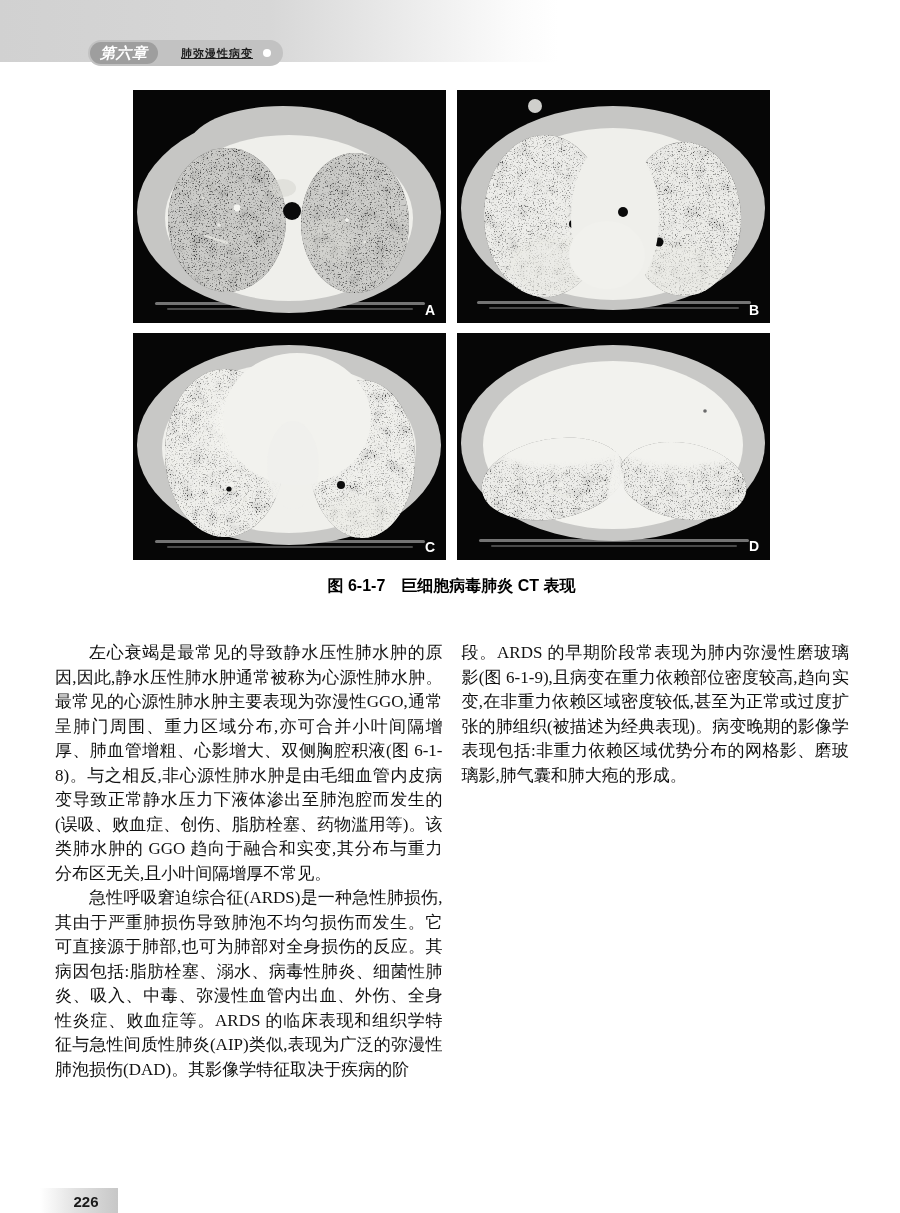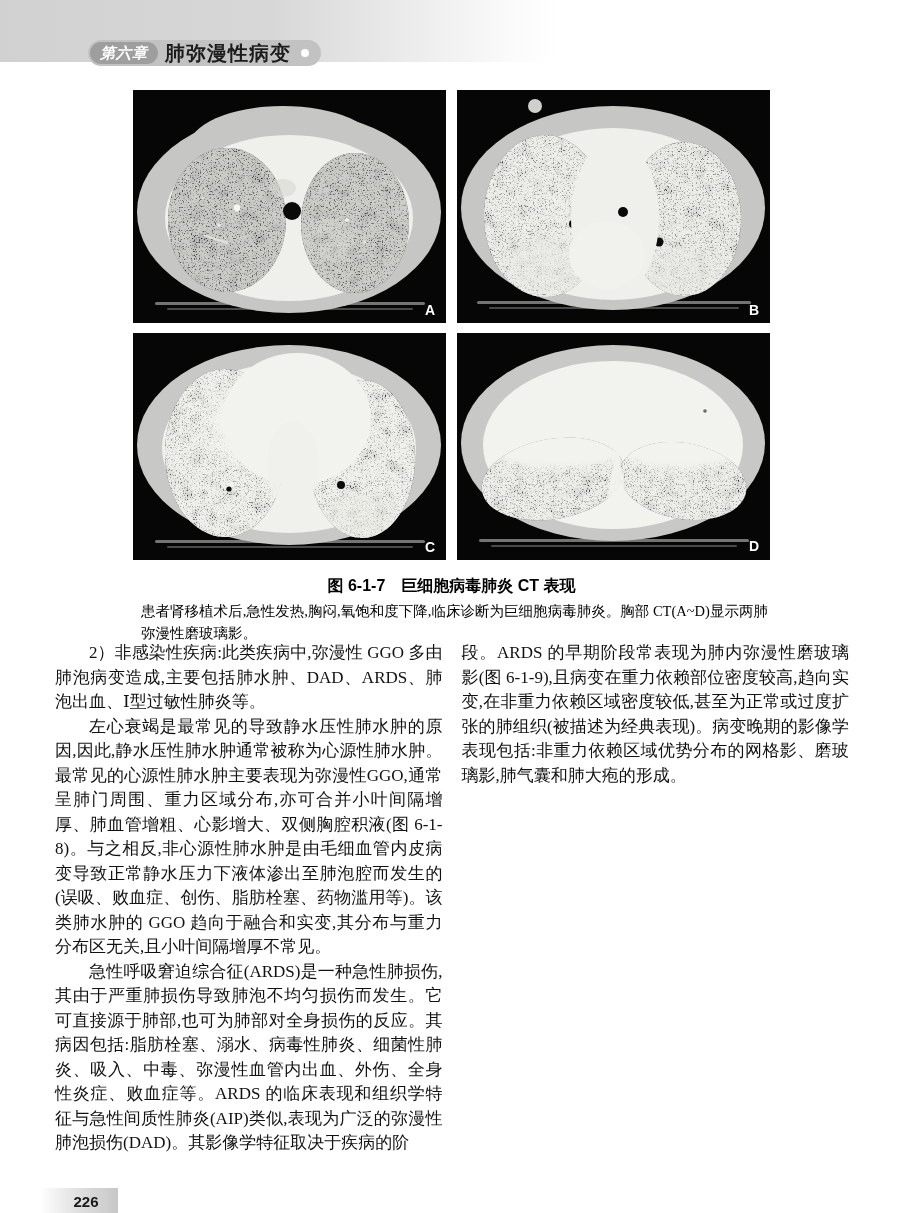--- a/index.html
+++ b/index.html
@@ -17,21 +17,21 @@
     background:#c2c2c2;border-radius:14px;
     display:flex;align-items:center;padding:0 12px 0 2px;
     font-family:"Liberation Sans","DejaVu Sans",sans-serif;
   }
   .chapter-badge{
     background:#9e9e9e;color:#ffffff;border-radius:12px;height:22px;
     display:flex;align-items:center;padding:0 10px;
     font-size:15px;font-weight:bold;letter-spacing:1px;font-style:italic;
   }
   .chapter-title{
-    color:#1c1c1c;font-size:20px;font-weight:bold;letter-spacing:1px;margin-left:7px;
+    color:#1c1c1c;font-size:11px;font-weight:bold;letter-spacing:1px;margin-left:23px;text-decoration:underline;
   }
   .header-dot{width:8px;height:8px;border-radius:50%;background:#ffffff;margin-left:10px;}
   
   .figure-block{position:absolute;left:133px;top:90px;width:637px;}
   .ct-grid{
     display:grid;grid-template-columns:313px 313px;grid-template-rows:233px 227px;
     column-gap:11px;row-gap:10px;
   }
   .ct-panel{display:block;width:313px;}
   .panel-label{
@@ -252,26 +252,24 @@
           <circle cx="232" cy="152" r="2.2" fill="#eeeee8"></circle>
           <circle cx="210" cy="158" r="1.6" fill="#e4e4de"></circle>
         </g>
         <path d="M150 170 L160 112 L170 170 Z" fill="#f2f2ee" opacity="0.9"></path>
         <circle cx="248" cy="78" r="1.8" fill="#6a6a6a"></circle>
         <text class="panel-label" x="302" y="218" text-anchor="end">D</text>
       </svg>
     </div>
 
     <div class="figure-title">图 6-1-7　巨细胞病毒肺炎 CT 表现</div>
-    <div class="figure-caption">患者肾移植术后,急性发热,胸闷,氧饱和度下降,临床诊断为巨细胞病毒肺炎。胸部 CT(A~D)显示两肺弥漫性磨玻璃影。</div>
   </div>
 
   <div class="article-columns">
     <div class="col">
-        <p class="para indent">2）非感染性疾病:此类疾病中,弥漫性 GGO 多由肺泡病变造成,主要包括肺水肿、DAD、ARDS、肺泡出血、Ⅰ型过敏性肺炎等。</p>
         <p class="para indent">左心衰竭是最常见的导致静水压性肺水肿的原因,因此,静水压性肺水肿通常被称为心源性肺水肿。最常见的心源性肺水肿主要表现为弥漫性GGO,通常呈肺门周围、重力区域分布,亦可合并小叶间隔增厚、肺血管增粗、心影增大、双侧胸腔积液(图 6-1-8)。与之相反,非心源性肺水肿是由毛细血管内皮病变导致正常静水压力下液体渗出至肺泡腔而发生的(误吸、败血症、创伤、脂肪栓塞、药物滥用等)。该类肺水肿的 GGO 趋向于融合和实变,其分布与重力分布区无关,且小叶间隔增厚不常见。</p>
         <p class="para indent">急性呼吸窘迫综合征(ARDS)是一种急性肺损伤,其由于严重肺损伤导致肺泡不均匀损伤而发生。它可直接源于肺部,也可为肺部对全身损伤的反应。其病因包括:脂肪栓塞、溺水、病毒性肺炎、细菌性肺炎、吸入、中毒、弥漫性血管内出血、外伤、全身性炎症、败血症等。ARDS 的临床表现和组织学特征与急性间质性肺炎(AIP)类似,表现为广泛的弥漫性肺泡损伤(DAD)。其影像学特征取决于疾病的阶</p>
       </div>
     <div class="col">
         <p class="para">段。ARDS 的早期阶段常表现为肺内弥漫性磨玻璃影(图 6-1-9),且病变在重力依赖部位密度较高,趋向实变,在非重力依赖区域密度较低,甚至为正常或过度扩张的肺组织(被描述为经典表现)。病变晚期的影像学表现包括:非重力依赖区域优势分布的网格影、磨玻璃影,肺气囊和肺大疱的形成。</p>
       </div>
   </div>
 
   <div class="page-number-bar">
     <span class="page-number">226</span>

